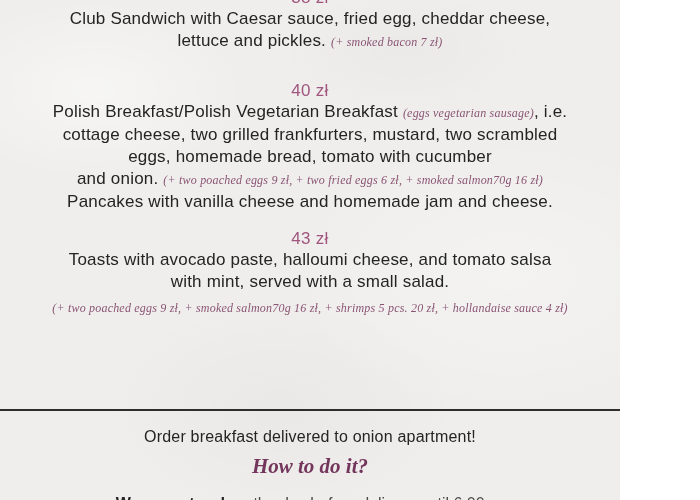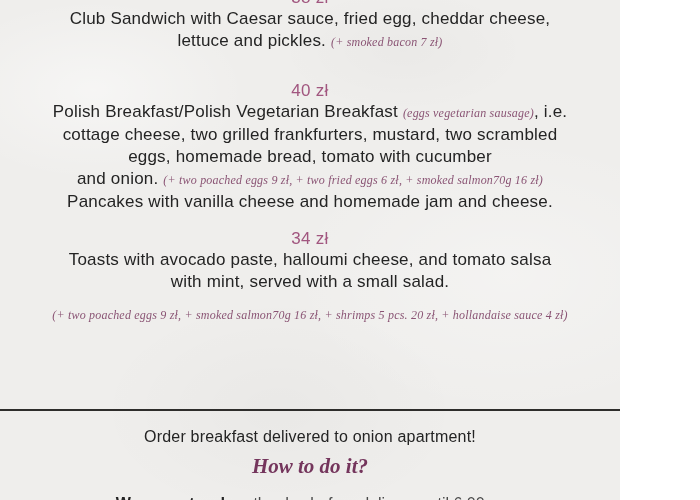--- a/index.html
+++ b/index.html
@@ -49,21 +49,21 @@
   .addon {
     font-family: "Liberation Serif", serif;
     font-style: italic;
     font-size: 12px;
     letter-spacing: .2px;
     color: #8a5474;
     white-space: normal;
   }
   .addon-block {
     display: block;
-    margin-top: 13px;
+    margin-top: 6px;
     line-height: 18px;
   }
 
   .divider {
     position: absolute;
     left: 0;
     top: 409px;
     width: 100%;
     height: 2px;
     background: #2e2d2b;
@@ -120,21 +120,21 @@
 cottage cheese, two grilled frankfurters, mustard, two scrambled
 eggs, homemade bread, tomato with cucumber
 and onion. </span><span class="addon">(+ two poached eggs 9 zł, + two fried eggs 6 zł, + smoked salmon70g 16 zł)</span></p>
     </div>
 
     <div class="item-3">
       <p class="dish"><span>Pancakes with vanilla cheese and homemade jam and cheese.</span></p>
     </div>
 
     <div class="item-4">
-      <p class="price">34 zł</p>
+      <p class="price">43 zł</p>
       <p class="dish"><span>Toasts with avocado paste, halloumi cheese, and tomato salsa
 with mint, served with a small salad.</span><span class="addon addon-block">(+ two poached eggs 9 zł, + smoked salmon70g 16 zł, + shrimps 5 pcs. 20 zł, + hollandaise sauce 4 zł)</span></p>
     </div>
 
   </div>
 
   <div class="divider"></div>
 
   <div class="footer">
     <p class="footer-headline">Order breakfast delivered to onion apartment!</p>

